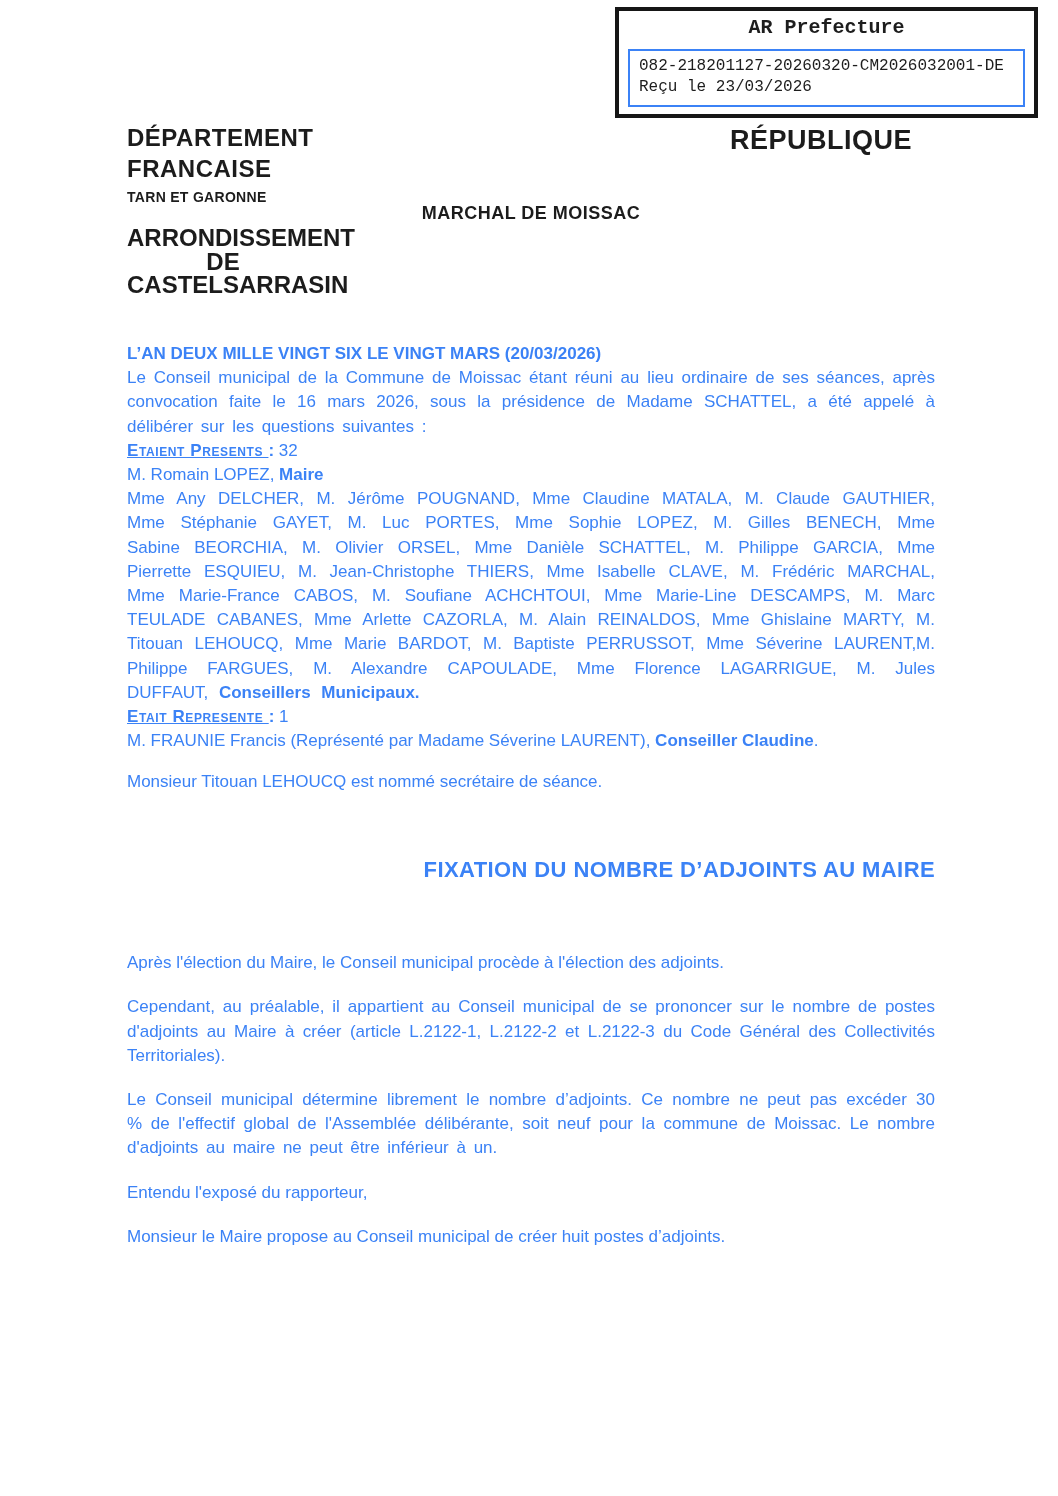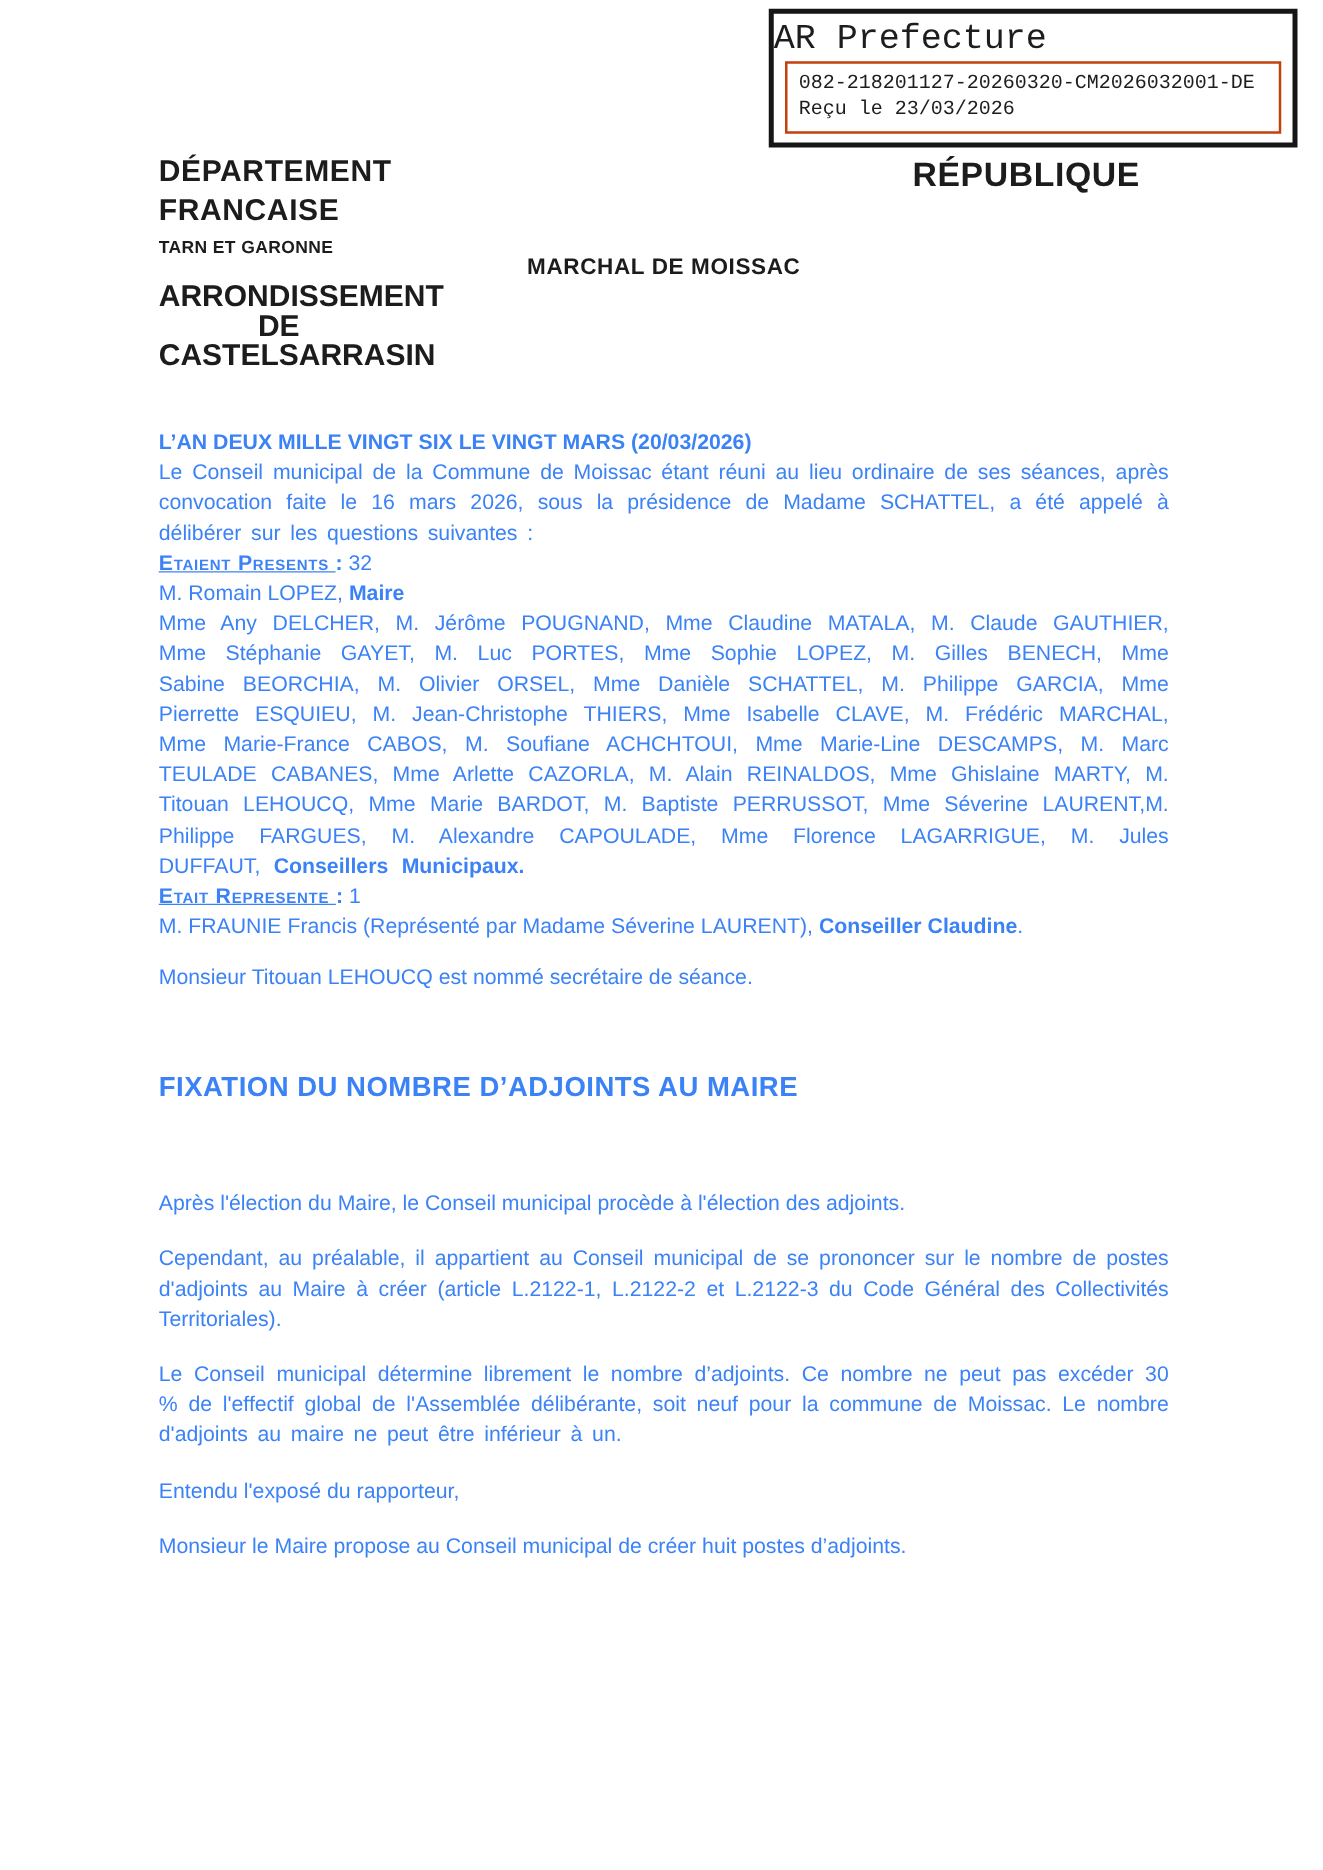--- a/index.html
+++ b/index.html
@@ -11,25 +11,25 @@
     overflow:hidden;
   }
 
   
   .stamp {
     position:absolute; left:615px; top:7px; width:423px; height:111px;
     border:4px solid #161616; background:#fff;
   }
   .stamp-title {
     font-family:"Liberation Mono","DejaVu Sans Mono",monospace;
-    font-weight:normal; font-size:28px; margin-top:5px; color:#1d1d1d;
+    font-weight:bold; font-size:20px; text-align:center; margin-top:5px; color:#1d1d1d;
   }
   .stamp-inner {
     position:absolute; left:9px; right:9px; top:38px; bottom:7px;
-    border:2px solid #c2410c; padding:5px 9px;
+    border:2px solid #3b82f6; padding:5px 9px;
     font-family:"Liberation Mono","DejaVu Sans Mono",monospace;
     font-size:16px; line-height:21px; color:#1d1d1d; white-space:nowrap;
   }
 
   
   .dept { position:absolute; left:127px; top:122px; width:192px; font-weight:bold; white-space:nowrap; }
   .dept-main { font-size:24px; line-height:31px; letter-spacing:0.5px; }
   .dept-sub  { font-size:14px; line-height:26px; letter-spacing:0.3px; }
   .republique { position:absolute; right:146px; top:125px; font-size:27px; font-weight:bold; letter-spacing:0.5px; }
   .commune { position:absolute; left:127px; top:203px; width:808px; text-align:center;
@@ -55,21 +55,21 @@
   .just { text-align:justify; }
   .loose { word-spacing:6px; }
   .mild  { word-spacing:3px; }
   .b  { font-weight:bold; }
   .u  { text-decoration:underline; }
   .sc { font-variant:small-caps; letter-spacing:0.6px; }
   .bold { font-weight:bold; }
 
   .deliberation-title {
     font-size:22px; line-height:27px; font-weight:bold;
-    letter-spacing:0.4px; margin-top:62px;
+    letter-spacing:0.4px; margin-top:62px;text-align:right;
   }
   .secretary { margin-top:0; }
   .para { margin-top:20px; }
   .para-first { margin-top:68px; }
 </style>
 </head>
 <body>
 
 <div class="page">
 

